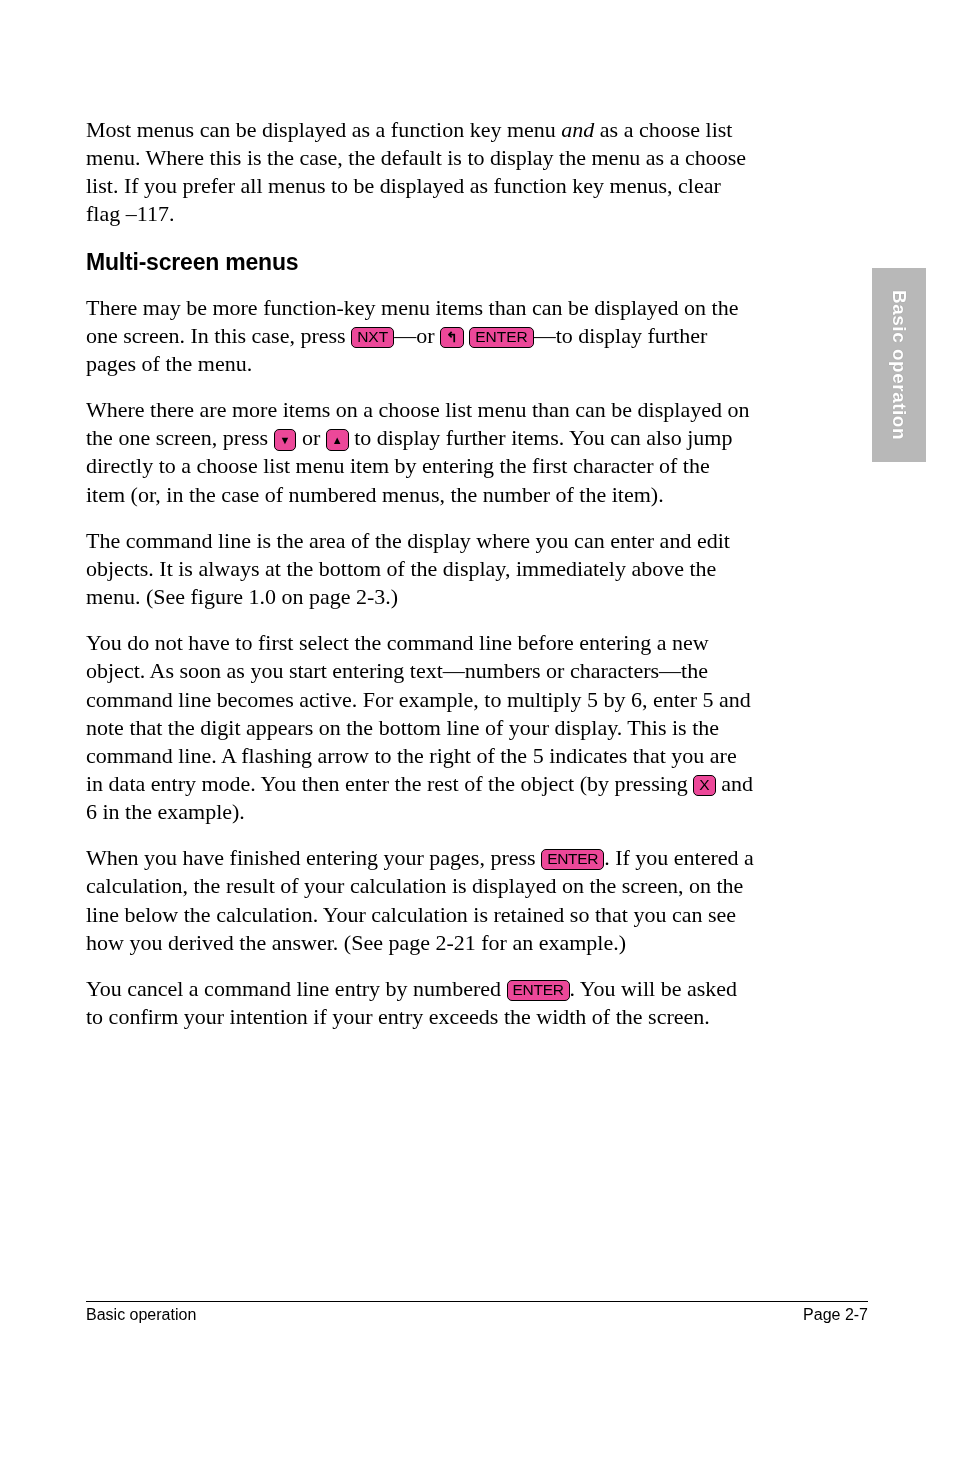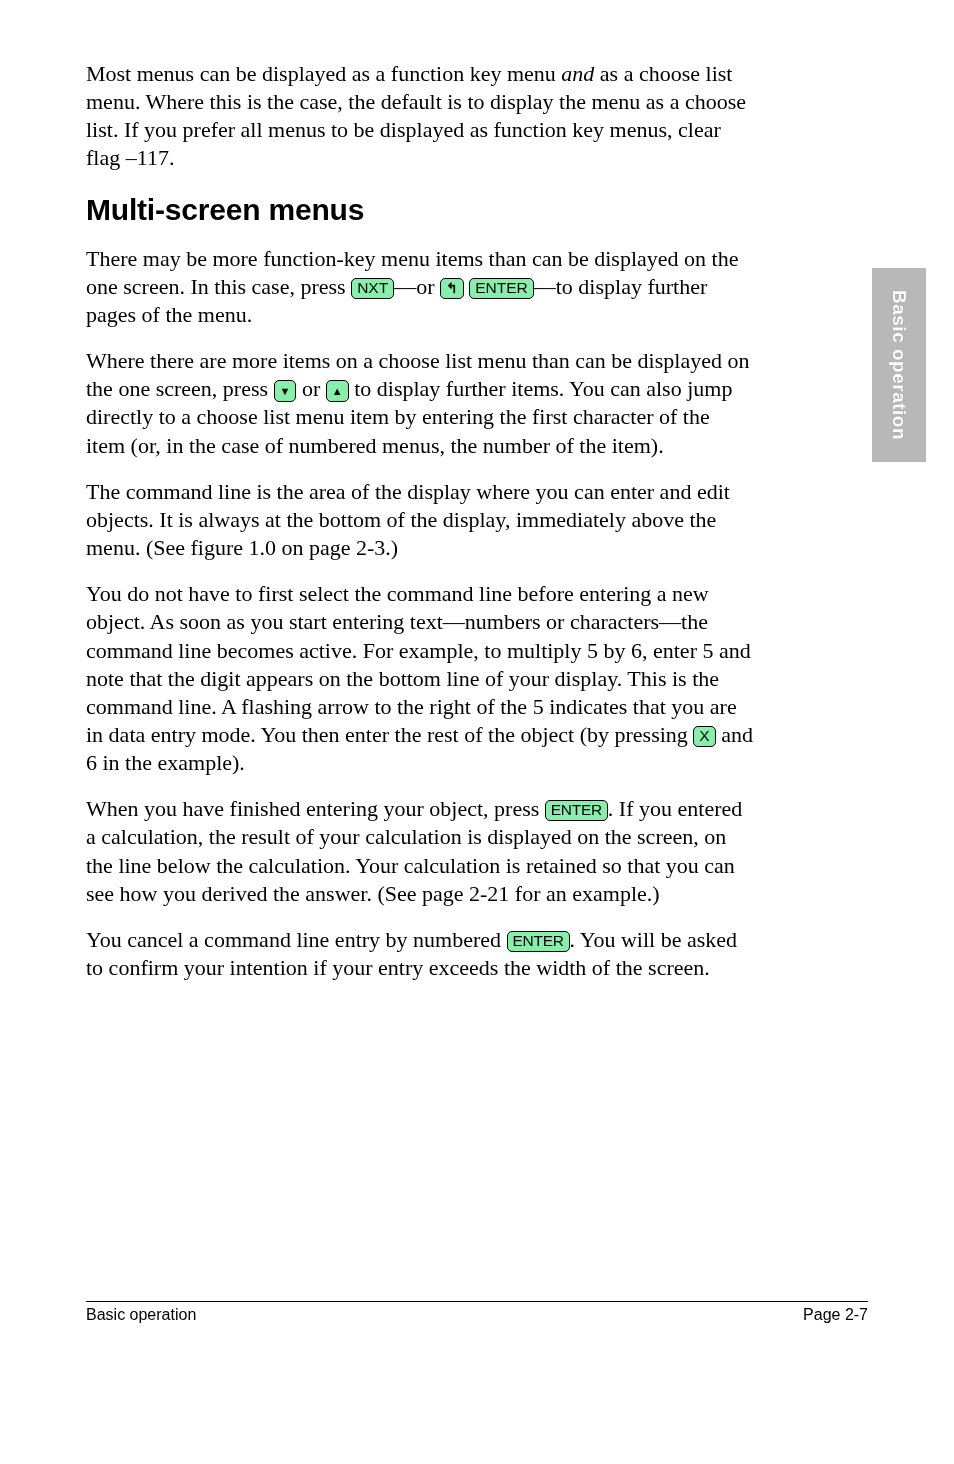--- a/index.html
+++ b/index.html
@@ -5,21 +5,21 @@
   * { margin: 0; padding: 0; box-sizing: border-box; }
   body {
     width: 954px;
     height: 1464px;
     background: #ffffff;
     font-family: Georgia, 'Times New Roman', serif;
     position: relative;
     color: #000;
   }
   .page {
-    padding: 60px 86px 0 86px;
+    padding: 116px 86px 0 86px;
     width: 840px;
   }
   .sidebar-tab {
     position: absolute;
     right: 28px;
     top: 268px;
     width: 54px;
     height: 194px;
     background: #b8b8b8;
     display: flex;
@@ -37,21 +37,21 @@
     letter-spacing: 0.5px;
   }
   p.body {
     font-size: 22px;
     line-height: 1.28;
     margin-bottom: 18px;
   }
   h2.subhead {
     font-family: "Lucida Sans", "Segoe UI", Arial, sans-serif;
     font-weight: 600;
-    font-size: 30px;
+    font-size: 23px;
     margin-top: 20px;
     margin-bottom: 18px;
     letter-spacing: -0.2px;
   }
   h1.section {
     font-family: "Lucida Sans", "Segoe UI", Arial, sans-serif;
     font-weight: 600;
     font-size: 36px;
     margin-top: 30px;
     margin-bottom: 22px;
@@ -62,21 +62,21 @@
     display: inline-block;
     border: 1.2px solid #000;
     border-radius: 5px;
     padding: 0 5px 1px 5px;
     font-family: Arial, Helvetica, sans-serif;
     font-size: 15.5px;
     line-height: 18px;
     vertical-align: 1px;
     min-width: 18px;
     text-align: center;
-    background: #86efac;
+    background: #ec4899;
   }
   .key.wide {
     letter-spacing: -0.3px;
   }
   .key .tri-down::before { content: "▼"; font-size: 11px; }
   .key .tri-up::before { content: "▲"; font-size: 11px; }
   .key .shift::before { content: "↰"; font-size: 14px; font-weight: bold;}
   .footer {
     position: absolute;
     bottom: 140px;
@@ -114,21 +114,21 @@
   </p>
 
 
   <p class="body">The command line is the area of the display where you can enter and edit objects. It is always at the bottom of the display, immediately above the menu. (See figure 1.0 on page 2-3.)</p>
 
   <p class="body">
     <span>You do not have to first select the command line before entering a new object. As soon as you start entering text—numbers or characters—the command line becomes active. For example, to multiply 5 by 6, enter 5 and note that the digit appears on the bottom line of your display. This is the command line. A flashing arrow to the right of the 5 indicates that you are in data entry mode. You then enter the rest of the object (by pressing </span><span class="key">X</span><span> and 6 in the example).</span>
   </p>
 
   <p class="body">
-    <span>When you have finished entering your object, press </span><span class="key wide">ENTER</span><span>. If you entered a calculation, the result of your calculation is displayed on the screen, on the line below the calculation. Your calculation is retained so that you can see how you derived the answer. (See page 2-21 for an example.)</span>
+    <span>When you have finished entering your pages, press </span><span class="key wide">ENTER</span><span>. If you entered a calculation, the result of your calculation is displayed on the screen, on the line below the calculation. Your calculation is retained so that you can see how you derived the answer. (See page 2-21 for an example.)</span>
   </p>
 
   <p class="body">
     <span>You cancel a command line entry by numbered </span><span class="key wide">ENTER</span><span>. You will be asked to confirm your intention if your entry exceeds the width of the screen.</span>
   </p>
 
 </div>
 
 <div class="footer">
   <span>Basic operation</span>

